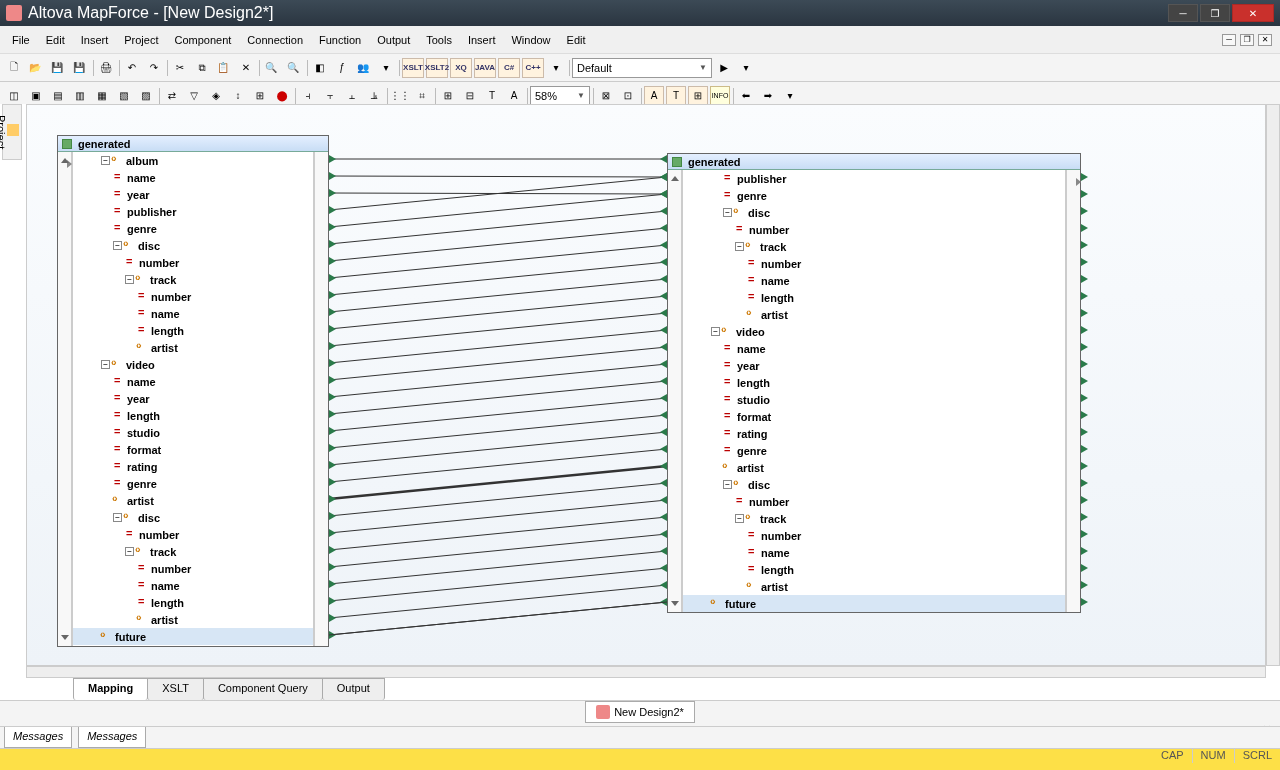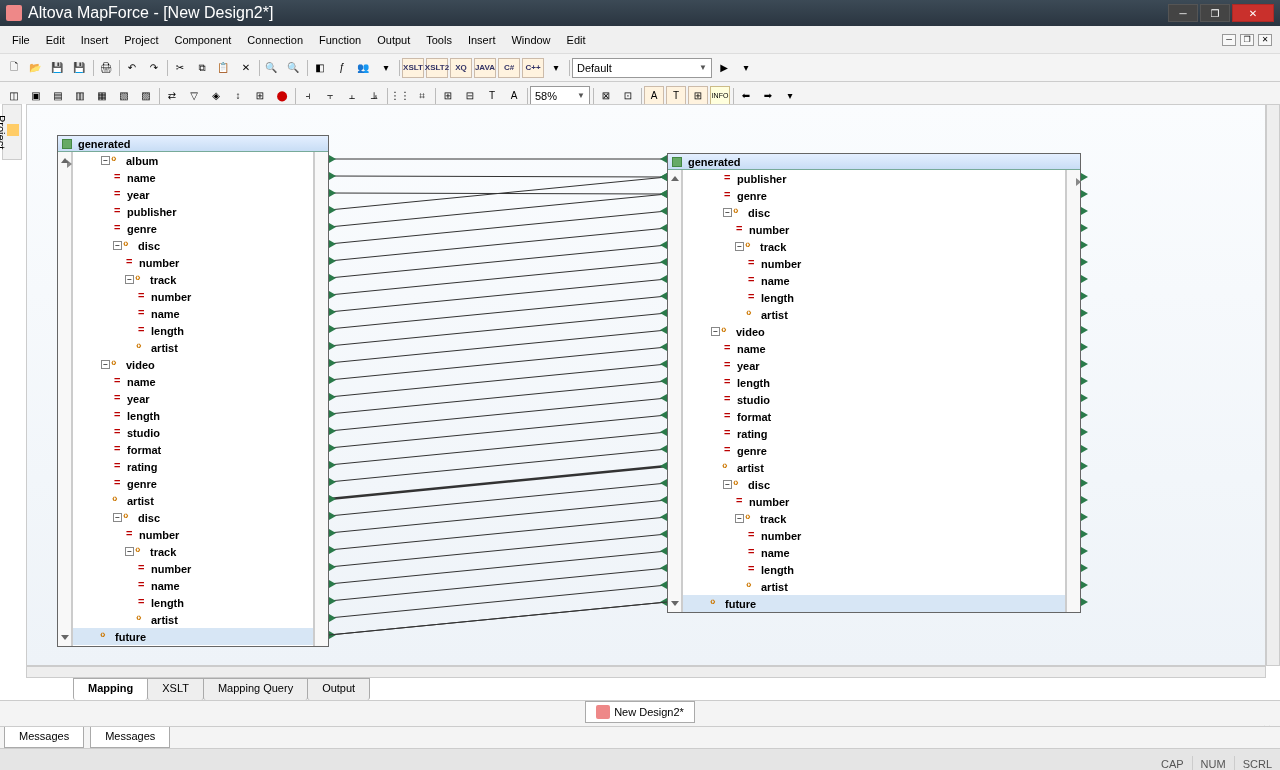--- a/index.html
+++ b/index.html
@@ -64,23 +64,23 @@
 .btab { padding: 3px 14px; border: 1px solid #aaa; background: #eee; border-bottom: none; margin-right: -1px; border-radius: 0 0 3px 3px; }
 .btab.active { background: #fff; font-weight: bold; margin-left: 47px; }
 
 .doctabs { position: absolute; bottom: 44px; left: 0; right: 0; height: 26px; background: #f4f4f4; border-top: 1px solid #ccc; display: flex; align-items: center; padding: 0 6px; flex-direction: column; }
 .doctab { padding: 3px 10px; background: #fff; border: 1px solid #aaa; display: flex; align-items: center; gap: 4px; }
 .doctab .dicon { width: 14px; height: 14px; background: #e88; border-radius: 2px; }
 .doctabs .navs { margin-left: auto; display: flex; gap: 2px; color: #666; }
 .doctabs .navs span { width: 14px; text-align: center; }
 
 .msgtabs { position: absolute; bottom: 22px; left: 0; right: 0; height: 22px; background: #f4f4f4; border-top: 1px solid #ccc; display: flex; }
-.msgtab { padding: 3px 14px; border: 1px solid #aaa; background: #fff; border-top: none; margin-right: 2px; margin-left: 4px; }
-
-.statusbar { position: absolute; bottom: 0; left: 0; right: 0; height: 22px; background: #e5e5e5; border-top: 1px solid #ccc; display: flex; align-items: flex-end; justify-content: flex-end; padding: 0 8px; gap: 8px; color: #555; }
+.msgtab { padding: 3px 8px; border: 1px solid #aaa; background: #fff; border-top: none; margin-right: 2px; margin-left: 4px; font-style: italic; }
+
+.statusbar { position: absolute; bottom: 0; left: 0; right: 0; height: 22px; background: #fde047; border-top: 1px solid #ccc; display: flex; align-items: flex-start; justify-content: flex-end; padding: 0 8px; gap: 8px; color: #555; }
 .statusbar .sep { border-left: 1px solid #ccc; height: 14px; }
 </style>
 </head>
 <body>
 
 <div class="titlebar">
   <span class="icon-app"></span>
   <span class="title">Altova MapForce - [New Design2*]</span>
   <div class="win-btns">
     <div class="win-btn">─</div>
@@ -781,21 +781,21 @@
         <polygon points="1054,493 1054,501 1061,497" fill="#888"></polygon>
       </svg>
 
   </div>
   <div class="vscroll"></div>
   <div class="hscroll"></div>
 
   <div class="bottabs">
     <div class="btab active">Mapping</div>
     <div class="btab">XSLT</div>
-    <div class="btab">Mapping Query</div>
+    <div class="btab">Component Query</div>
     <div class="btab">Output</div>
   </div>
 </div>
 
 <div class="doctabs">
   <div class="doctab">
       <span class="dicon"></span>
       <span>New Design2*</span>
     </div>
   <div class="navs">

